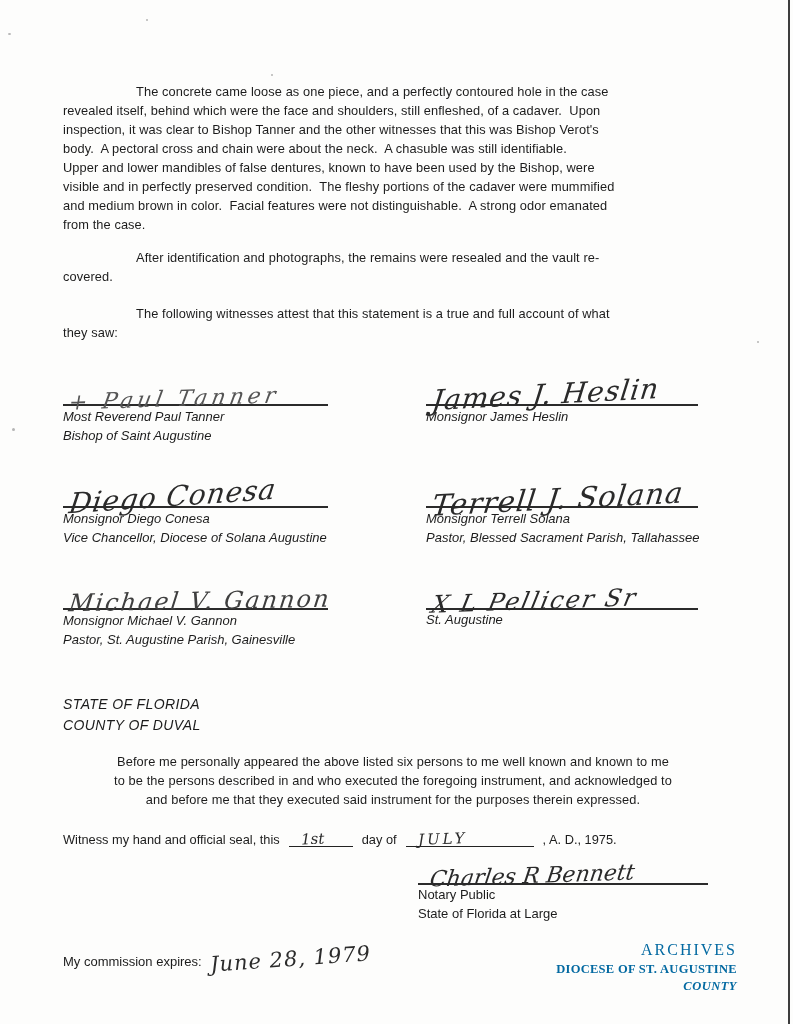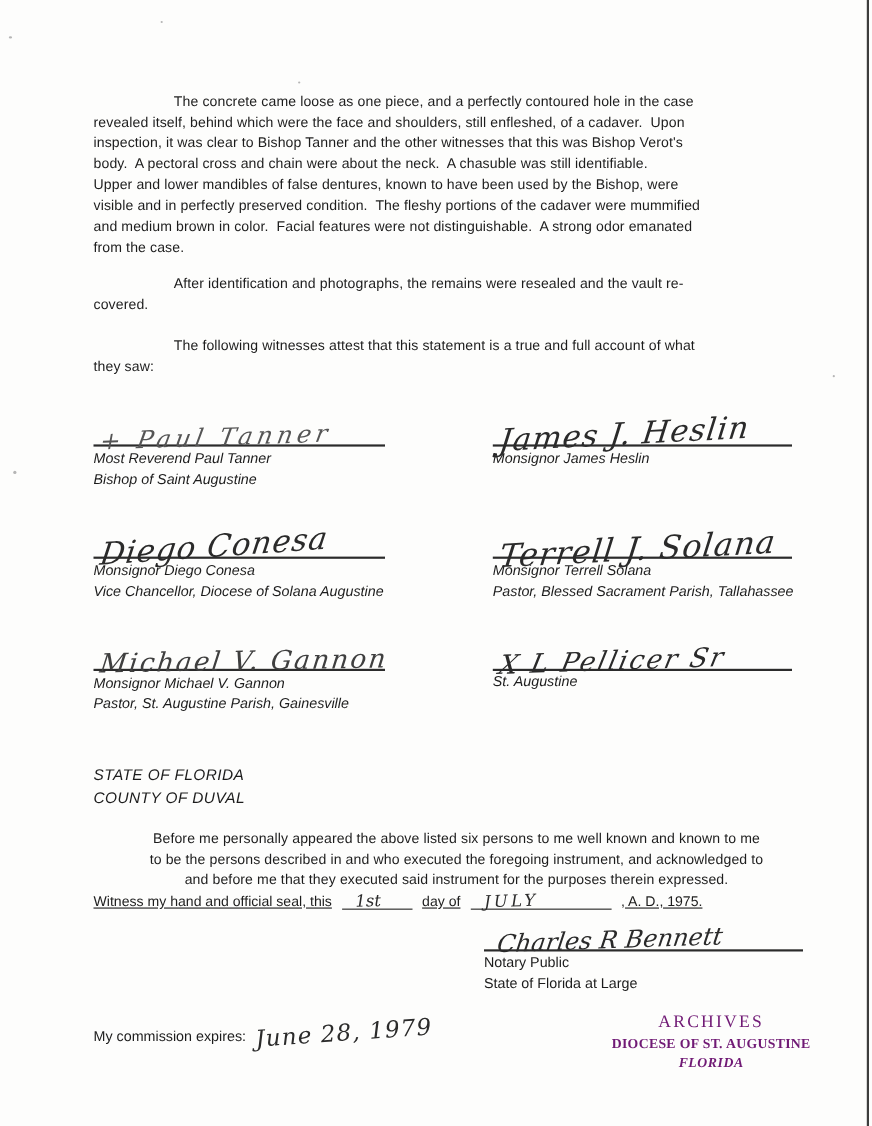--- a/index.html
+++ b/index.html
@@ -1,21 +1,21 @@
 <!DOCTYPE html>
 <html><head>
 <meta charset="utf-8">
 <style>
   html,body { margin:0; padding:0; background:#e8e8e8; }
   .page {
     position:relative; width:793px; height:1024px; margin:0 auto;
     background:#fdfdfc; overflow:hidden;
     font-family:"Liberation Sans", sans-serif; color:#1c1c1c;
   }
-  .content { position:absolute; left:85px; top:82px; width:660px; }
+  .content { position:absolute; left:63px; top:82px; width:660px; }
 
   
   .para {
     margin:0; white-space:pre-wrap;
     font-size:12.8px; line-height:19px; letter-spacing:0.1px;
   }
   .indent { text-indent:73px; }
   .mt-p2 { margin-top:14px; }
   .mt-p3 { margin-top:18px; }
 
@@ -39,42 +39,42 @@
   .s-solana   { font-size:29px; transform:rotate(-3deg) skewX(-10deg); letter-spacing:1px; bottom:-10px !important; }
   .s-gannon   { font-size:24px; transform:rotate(-1deg) skewX(-8deg); letter-spacing:2px; color:#3f3f3f; }
   .s-pellicer { font-size:24px; transform:rotate(-2deg) skewX(-14deg); letter-spacing:2px; }
   .s-bennett  { font-size:22px; transform:rotate(-2deg) skewX(-10deg); }
 
   
   .state-block { margin-top:44px;font-style:italic; }
   .caps-line { font-size:14px; line-height:21px; letter-spacing:0.4px; }
   .ack { margin-top:16px;text-align:center; }
 
-  .seal-line { font-size:12.8px; white-space:nowrap;text-decoration:underline; }
+  .seal-line { margin-top:20px; font-size:12.8px; white-space:nowrap; }
   .blank {
     display:inline-block; position:relative; vertical-align:bottom;
     border-bottom:1.5px solid #222; height:17px; margin:0 9px;
   }
   .day-blank { width:64px; }
   .month-blank { width:128px; }
   .handwriting { font-family:"DejaVu Serif", serif; font-style:italic; color:#2b2b2b; }
   .blank .handwriting { position:absolute; bottom:-2px; left:12px; font-size:15px; white-space:nowrap; transform:rotate(-2deg); }
   .month-blank .handwriting { letter-spacing:3px; }
 
   .notary-block { margin-left:355px; margin-top:4px; width:305px; }
   .notary-script-area { height:32px; position:relative; }
   .notary-script-area .script { position:absolute; bottom:-5px; left:12px; }
   .notary-line { width:290px; border-top:2px solid #2b2b2b; }
   .notary-title, .notary-jurisdiction { font-size:13px; line-height:19px; white-space:nowrap; }
 
   .commission-row { display:flex; justify-content:space-between; align-items:flex-start; margin-top:10px; }
   .commission { font-size:13px; padding-top:14px; white-space:nowrap; }
   .commission .handwriting { display:inline-block; font-size:21px; margin-left:8px; transform:rotate(-4deg); letter-spacing:1px; }
 
-  .stamp { width:225px; text-align:center; color:#701a75; margin-right:-14px; padding-top:8px; }
+  .stamp { width:225px; text-align:right; color:#0369a1; margin-right:-14px; padding-top:8px; }
   .stamp-line1 { font-family:"Liberation Serif", serif; font-size:16px; letter-spacing:2px; }
   .stamp-line2 { font-family:"Liberation Serif", serif; font-weight:bold; font-size:12.5px; margin-top:3px; letter-spacing:0.3px; }
   .stamp-line3 { font-family:"Liberation Serif", serif; font-style:italic; font-weight:bold; font-size:12.5px; margin-top:2px; letter-spacing:0.5px; }
 
   
   .edge-line { position:absolute; right:3px; top:0; width:2px; height:1024px; background:#3d3d3d; }
   .speck { position:absolute; background:#b5b5b5; border-radius:50%; }
   .speck-1 { left:8px;   top:33px;  width:3px; height:2px; }
   .speck-2 { left:146px; top:19px;  width:2px; height:2px; }
   .speck-3 { left:271px; top:74px;  width:2px; height:2px; }
@@ -179,21 +179,21 @@
       <div class="notary-jurisdiction">State of Florida at Large</div>
     </div>
 
     <div class="commission-row">
       <div class="commission">
         <span>My commission expires:</span><span class="handwriting">June 28, 1979</span>
       </div>
       <div class="stamp">
         <div class="stamp-line1">ARCHIVES</div>
         <div class="stamp-line2">DIOCESE OF ST. AUGUSTINE</div>
-        <div class="stamp-line3">FLORIDA</div>
+        <div class="stamp-line3">COUNTY</div>
       </div>
     </div>
 
   </div>
 
   <div class="edge-line"></div>
   <div class="speck speck-1"></div>
   <div class="speck speck-2"></div>
   <div class="speck speck-3"></div>
   <div class="speck speck-4"></div>

